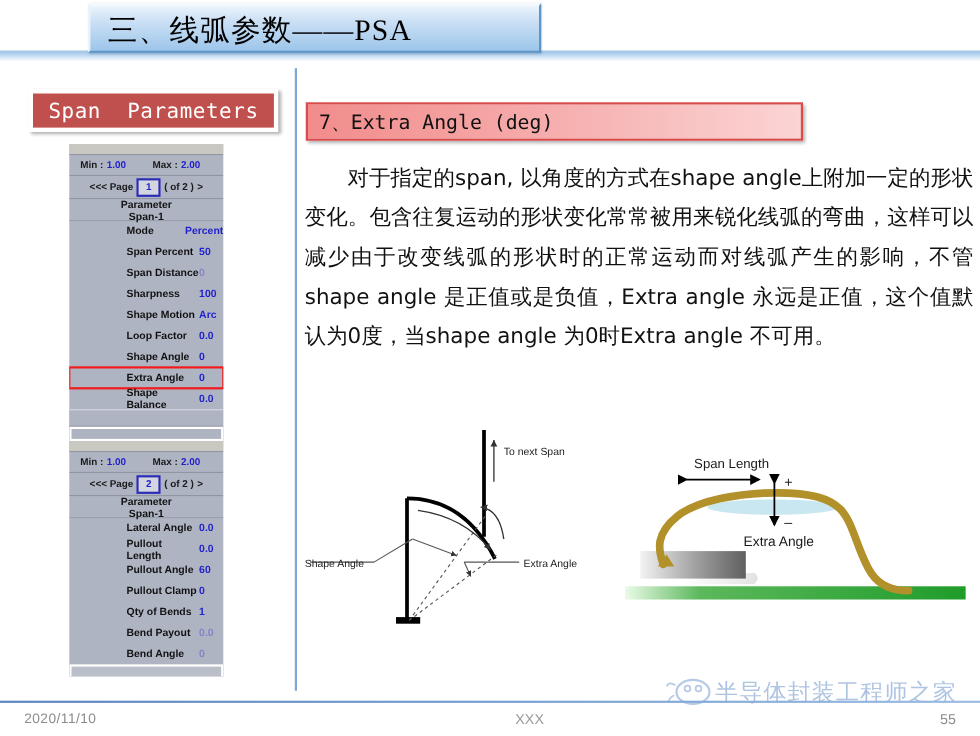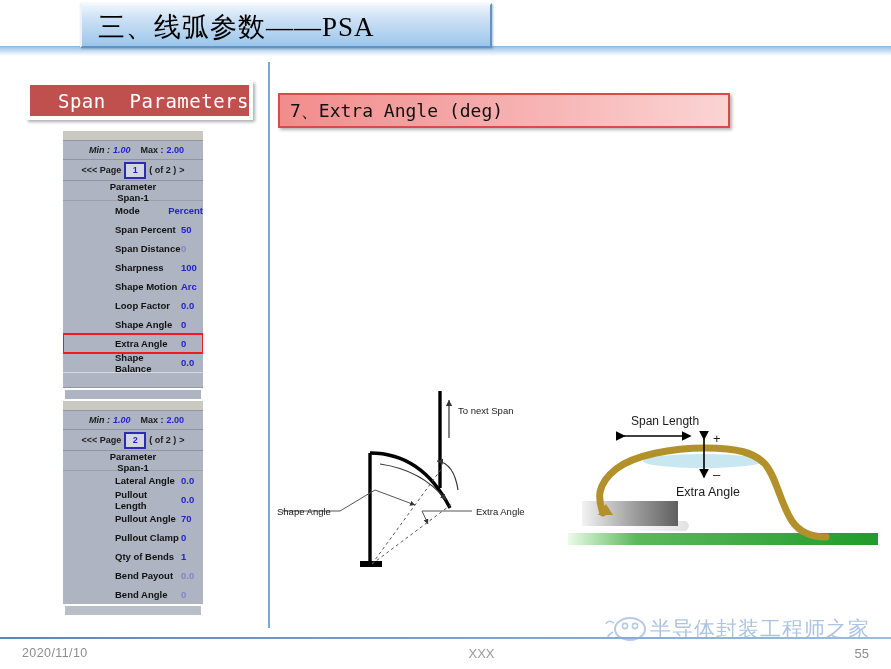--- a/index.html
+++ b/index.html
@@ -43,42 +43,42 @@
   
   .badge-wrap{
     position:absolute;left:26px;top:81px;width:227px;height:39px;
     background:#ffffff;
     box-shadow:2px 2px 3px rgba(0,0,0,.32);
     padding:4px;box-sizing:border-box;
   }
   .badge{
     width:100%;height:100%;
     background:#c0504d;
-    display:flex;align-items:center;justify-content:flex-end;
+    display:flex;align-items:center;justify-content:center;
   }
   .badge-text{
     font-family:"DejaVu Sans Mono","Liberation Mono",monospace;
     font-size:19px;color:#fff;letter-spacing:.5px;white-space:pre;
   }
 
   
   .shot{
     position:absolute;left:63px;top:131px;width:140px;height:484px;
     background:#aeb4c2;
     font-family:"Liberation Sans","DejaVu Sans",sans-serif;
     overflow:hidden;
   }
   .shot-strip{background:#c9c8c1;height:9px;width:100%;border-bottom:1px solid #8f95a3;}
   .minmax{
     height:18px;display:flex;align-items:center;
     border-bottom:1px solid #8f95a3;font-size:9px;font-weight:bold;color:#1a1a1a;
   }
   .minmax .mm{display:flex;gap:3px;}
-  .minmax .mm1{margin-left:26px;font-style:italic;}
-  .minmax .mm2{margin-left:10px;}
+  .minmax .mm1{margin-left:10px;}
+  .minmax .mm2{margin-left:24px;}
   .minmax .v{color:#2222cc;}
   .pager{
     height:20px;display:flex;align-items:center;justify-content:center;gap:3px;
     border-bottom:1px solid #8f95a3;font-size:9px;font-weight:bold;color:#1a1a1a;
   }
   .pager .pbox{
     width:18px;height:13px;background:#d3d6de;border:2px solid #2b2bb5;
     display:flex;align-items:center;justify-content:center;
     font-size:9px;color:#2222cc;line-height:1;
   }
@@ -278,21 +278,21 @@
         <div class="p-row">
           <span class="c1">Lateral Angle</span>
           <span class="c2">0.0</span>
         </div>
         <div class="p-row">
           <span class="c1">Pullout Length</span>
           <span class="c2">0.0</span>
         </div>
         <div class="p-row">
           <span class="c1">Pullout Angle</span>
-          <span class="c2">70</span>
+          <span class="c2">60</span>
         </div>
         <div class="p-row">
           <span class="c1">Pullout Clamp</span>
           <span class="c2">0</span>
         </div>
         <div class="p-row">
           <span class="c1">Qty of Bends</span>
           <span class="c2">1</span>
         </div>
         <div class="p-row dim">
@@ -305,20 +305,21 @@
         </div>
       </div>
 
     <div class="shot-foot"></div>
   </div>
 
   <div class="rhdr">
     <span class="rhdr-text">7、Extra Angle (deg)</span>
   </div>
 
+  <div class="body-txt">对于指定的span, 以角度的方式在shape angle上附加一定的形状变化。包含往复运动的形状变化常常被用来锐化线弧的弯曲，这样可以减少由于改变线弧的形状时的正常运动而对线弧产生的影响，不管shape angle 是正值或是负值，Extra angle 永远是正值，这个值默认为0度，当shape angle 为0时Extra angle 不可用。</div>
 
   <svg class="diag-left" viewBox="0 0 270 200">
 
     <line x1="98" y1="75" x2="98" y2="186" stroke="#000" stroke-width="3.4"></line>
     <rect x="88" y="183" width="22" height="6" fill="#000"></rect>
 
     <line x1="168" y1="13" x2="168" y2="110" stroke="#000" stroke-width="3.4"></line>
 
     <path d="M98,75 Q150,75 178,130" fill="none" stroke="#000" stroke-width="3.4"></path>
 

